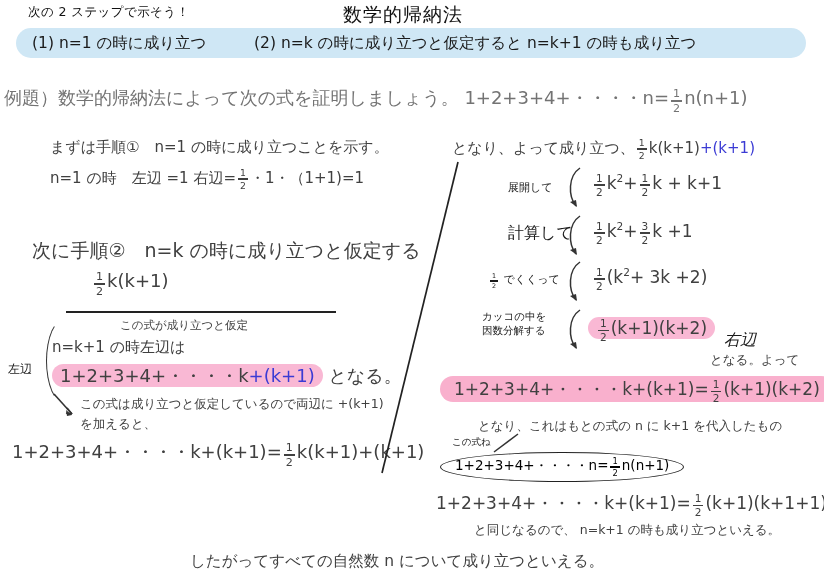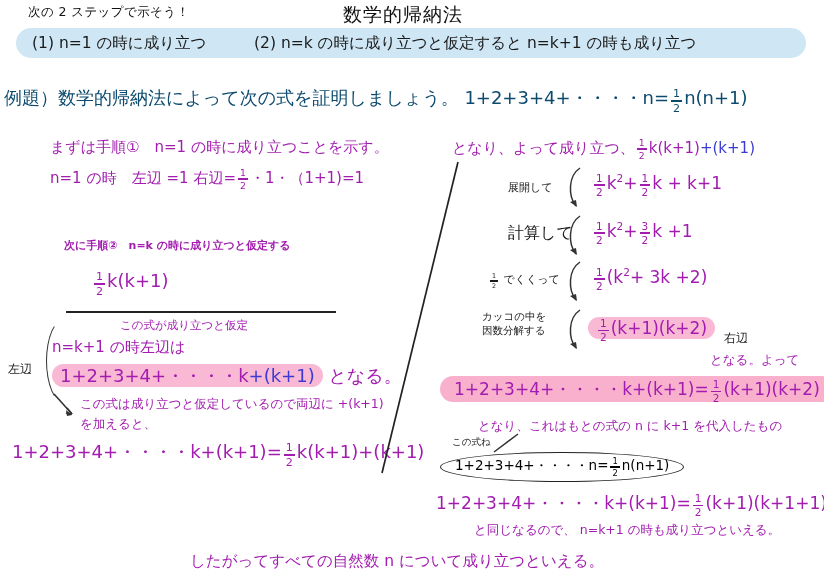--- a/index.html
+++ b/index.html
@@ -16,43 +16,43 @@
 
   
   #note-top{left:28px;top:4px;font-size:12.5px;color:#111;letter-spacing:.4px;}
   #main-title{left:343px;top:2px;font-size:19px;color:#111;letter-spacing:1px;}
   #steps-bar{
     left:16px;top:28px;width:790px;height:30px;
     background:#cfe7f5;border-radius:15px;
   }
   #step1{left:32px;top:33px;font-size:15.5px;color:#1a1a1a;}
   #step2{left:254px;top:33px;font-size:15.5px;color:#1a1a1a;}
-  #problem-line{left:4px;top:86px;font-size:18px;color:#0c4a6e;}
-
-  
-  .red{color:#a21caf;}
+  #problem-line{left:4px;top:86px;font-size:18px;color:#737373;}
+
+  
+  .red{color:#404040;}
   .blue{color:#3b3bd4;margin-top:20px;}
 
   
   .frac{display:inline-block;vertical-align:-0.42em;text-align:center;line-height:1;margin:0 2px;}
   .frac .num{display:block;font-size:.62em;padding:0 2px;}
   .frac .bar{display:block;height:1.6px;background:currentColor;margin:1px 0;}
   .frac .den{display:block;font-size:.62em;padding:0 2px;}
   .frac.sm .num,.frac.sm .den{font-size:.58em;}
   sup.pw{font-size:.62em;vertical-align:super;}
 
   
   .pill{background:#f9b8d4;border-radius:13px;padding:1px 8px;}
   .pill2{background:#f9b0cd;border-radius:18px;padding:3px 14px;}
 
   
   #l1{left:50px;top:138px;font-size:15px;}
   #l2{left:50px;top:168px;font-size:15px;}
   #l3{left:50px;top:200px;font-size:15px;}
-  #l4{left:64px;top:238px;font-size:11px;font-weight:bold;}
+  #l4{left:32px;top:238px;font-size:19px;}
   #l5{left:92px;top:270px;font-size:18px;}
   #rule1{left:66px;top:311px;width:270px;height:1.6px;background:#222;}
   #l6{left:120px;top:318px;font-size:11.5px;}
   #l7{left:52px;top:338px;font-size:15px;}
   #l8{left:52px;top:364px;font-size:18px;}
   #lhs-label{left:8px;top:361px;font-size:12px;color:#1a1a1a;}
   #l9{left:80px;top:396px;font-size:12.5px;}
   #l10{left:80px;top:416px;font-size:12.5px;}
   #l11{left:12px;top:440px;font-size:18px;}
 
@@ -68,21 +68,21 @@
   #r1{left:452px;top:138px;font-size:15px;}
   #r-lbl1{left:508px;top:180px;font-size:11px;color:#1a1a1a;}
   #r2{left:592px;top:172px;font-size:17px;}
   #r-lbl2{left:508px;top:223px;font-size:16px;color:#1a1a1a;}
   #r3{left:592px;top:220px;font-size:17px;}
   #r-lbl3{left:488px;top:272px;font-size:11px;color:#1a1a1a;}
   #r4{left:592px;top:266px;font-size:17px;}
   #r-lbl4a{left:482px;top:310px;font-size:10.5px;color:#1a1a1a;}
   #r-lbl4b{left:482px;top:324px;font-size:10.5px;color:#1a1a1a;font-family:Liberation Serif, serif;}
   #r5{left:588px;top:318px;font-size:17px;}
-  #r-rhs{left:724px;top:330px;font-size:12px;color:#1a1a1a;}
+  #r-rhs{left:724px;top:330px;font-size:16px;color:#1a1a1a;font-style:italic;}
   #r6{left:710px;top:352px;font-size:12.5px;}
   #r7{left:440px;top:378px;font-size:17px;}
   #r8{left:478px;top:418px;font-size:12.5px;}
   #r-lbl5{left:452px;top:436px;font-size:9.5px;color:#1a1a1a;}
   #oval-eq{
     left:440px;top:452px;font-size:13.5px;
     border:1.6px solid #222;border-radius:50%/50%;
     padding:4px 14px;background:transparent;
   }
   #r9{left:436px;top:492px;font-size:17px;}

